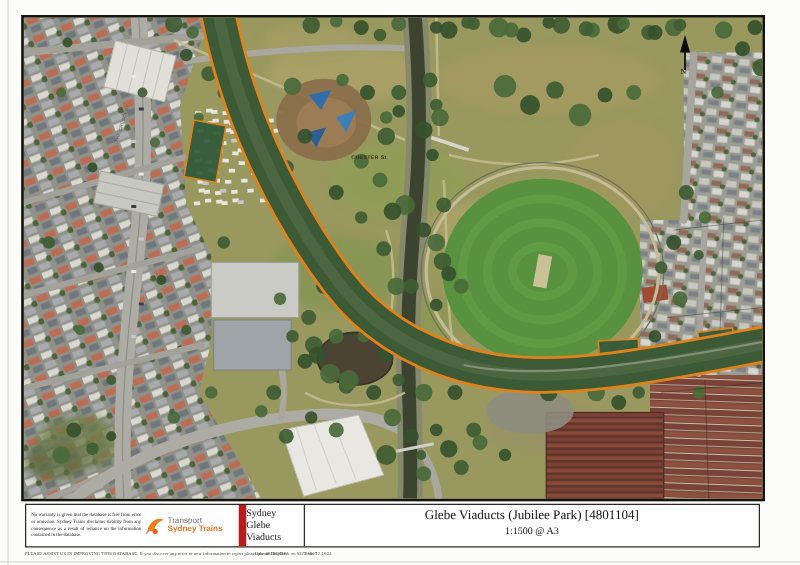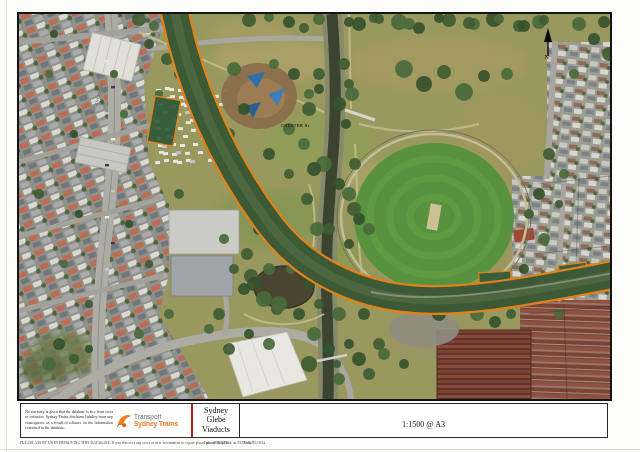--- a/index.html
+++ b/index.html
@@ -15,25 +15,25 @@
   .title-block{position:absolute;left:20px;top:403px;width:586px;height:33px;
                border:1.5px solid #2a2a2a;background:#ffffff;display:flex;z-index:2;}
   .tb-cell1{width:170px;display:flex;align-items:center;}
   .tb-disclaimer{flex:1;padding:2px 2px 2px 4px;font-size:3.9px;line-height:1.35;color:#222;
                  text-align:justify;}
   .tb-logo{width:74px;display:flex;align-items:center;gap:2px;padding-right:2px;}
   .tb-logo-text{display:flex;flex-direction:column;line-height:1.05;
                 font-family:"Liberation Sans", sans-serif;}
   .tb-logo-line1{font-size:6.5px;color:#6d6e71;}
   .tb-logo-line2{font-size:6.5px;color:#e87722;font-weight:bold;}
-  .tb-cell2{width:46px;border-left:2px solid #b91c1c;border-right:1px solid #2a2a2a;
-            text-align:center;font-size:8px;line-height:1.18;padding-top:2px;color:#111;}
+  .tb-cell2{width:46px;border-left:6px solid #b91c1c;border-right:1px solid #2a2a2a;
+            text-align:left;font-size:8px;line-height:1.18;padding-top:2px;color:#111;}
   .tb-cell3{flex:1;text-align:center;color:#111;}
   .tb-title{font-size:10.5px;margin-top:3px;}
-  .tb-scale{font-size:8px;margin-top:16px;}
+  .tb-scale{font-size:8px;margin-top:2px;}
 
   .footer-note{position:absolute;left:20px;top:441px;font-size:3.6px;color:#444;z-index:2;
                letter-spacing:0.1px;}
   .footer-date{position:absolute;left:204px;top:441px;font-size:3.6px;color:#444;z-index:2;}
   .footer-time{position:absolute;left:243px;top:441px;font-size:3.6px;color:#444;z-index:2;}
 
   .watermark{position:absolute;left:472px;top:300px;width:148px;height:102px;z-index:5;
              pointer-events:none;}
 </style>
 </head>
@@ -455,20 +455,21 @@
           <span class="tb-logo-line2">Sydney Trains</span>
         </div>
       </div>
     </div>
     <div class="tb-cell2">
       <div>Sydney</div>
       <div>Glebe</div>
       <div>Viaducts</div>
     </div>
     <div class="tb-cell3">
+      <div class="tb-title">Glebe Viaducts (Jubilee Park) [4801104]</div>
       <div class="tb-scale">1:1500 @ A3</div>
     </div>
   </div>
 
   <div class="footer-note">PLEASE ASSIST US IN IMPROVING THIS DATABASE. If you discover any error or new information to report please phone HelpDesk on 9222 1947</div>
   <div class="footer-date">Date: 08/06/2016</div>
   <div class="footer-time">Time: 12:18:24</div>
 
 </div>
 

